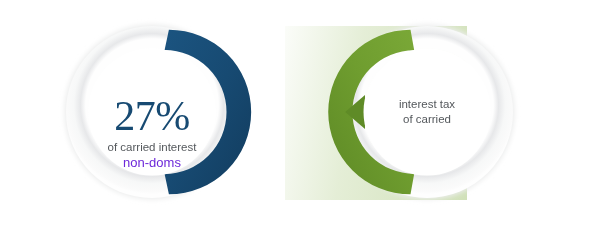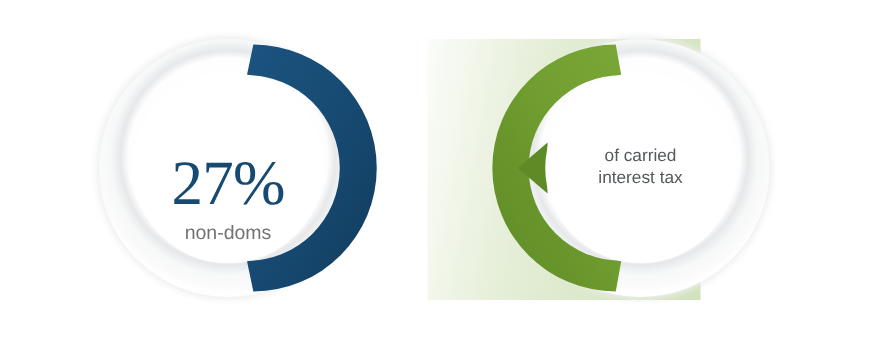--- a/index.html
+++ b/index.html
@@ -76,21 +76,21 @@
   .big-number.navy  { color: #174a72; }
   .big-number.green { color: #74a033; }
 
   .sub-line {
     font-family: "Liberation Sans", sans-serif;
     font-size: 11.5px;
     line-height: 1.28;
     color: #54585c;
     display: block;
   }
-  .sub-line.accent-navy { color: #737373; font-size: 13px; }
+  .sub-line.accent-navy { color: #6d28d9; font-size: 13px; }
 
   .pre-line {
     font-family: "Liberation Sans", sans-serif;
     font-size: 11.5px;
     line-height: 1.25;
     color: #54585c;
     display: block;
     margin-bottom: 1px;
   }
 
@@ -133,20 +133,21 @@
       <circle cx="86" cy="86" r="64.6" fill="none" stroke="#e9eaeb" stroke-width="1.4"></circle>
       <circle cx="86" cy="86" r="86" fill="url(#trackShadeL)" opacity="0.95"></circle>
 
       <path d="M 102.9 3.7 A 82.3 82.3 0 0 1 102.9 168.3 L 98.6 147.9 A 61.4 61.4 0 0 0 98.6 24.1 Z" fill="url(#navyGrad)"></path>
 
       <circle cx="86" cy="86" r="63.5" fill="#ffffff"></circle>
     </svg>
 
     <div class="center-text left-text">
       <span class="big-number navy">27%</span>
+      <span class="sub-line">of carried interest</span>
       <span class="sub-line accent-navy">non-doms</span>
     </div>
   </div>
 
   <div class="donut right">
     <svg viewBox="0 0 172 172" xmlns="http://www.w3.org/2000/svg" aria-hidden="true">
       <defs>
         <radialGradient id="trackShadeR" cx="50%" cy="46%" r="52%">
           <stop offset="0.74" stop-color="#ffffff"></stop>
           <stop offset="0.80" stop-color="#e6e7e9"></stop>
@@ -172,18 +173,18 @@
       <circle cx="86" cy="86" r="86" fill="url(#trackShadeR)" opacity="0.95"></circle>
 
       <path d="M 69.5 3.7 A 82.3 82.3 0 0 0 69.5 168.3 L 73.2 147.8 A 61.4 61.4 0 0 1 73.2 24.2 Z" fill="url(#greenGrad)"></path>
 
       <path d="M 4.2 86 L 24.0 69.0 L 24.0 103.0 Z" fill="#5f8b27"></path>
 
       <circle cx="86" cy="86" r="63.5" fill="#ffffff"></circle>
     </svg>
 
     <div class="center-text right-text">
+      <span class="sub-line">interest tax</span>
       <span class="sub-line">of carried</span>
-      <span class="sub-line">interest tax</span>
     </div>
   </div>
 
 </div>
 
 </body></html>

